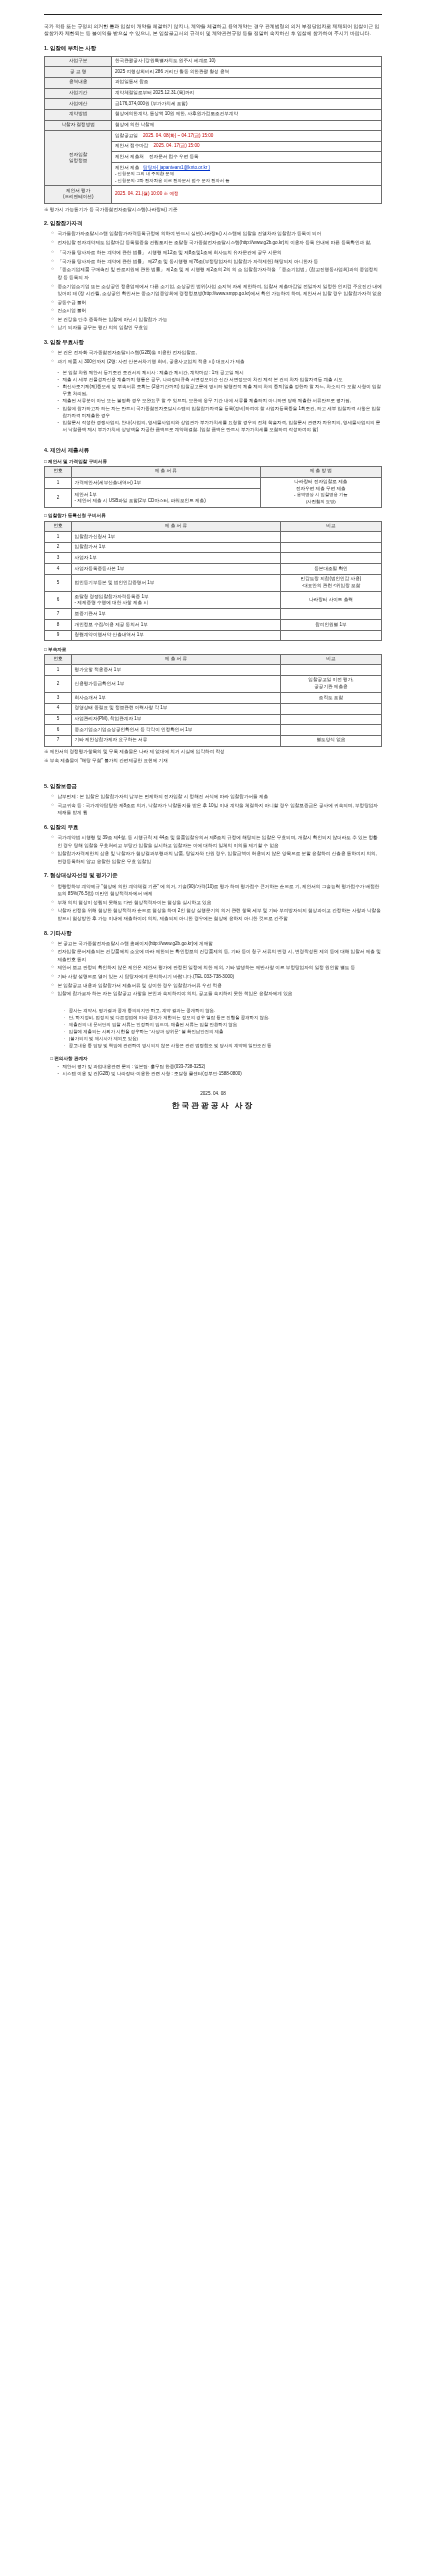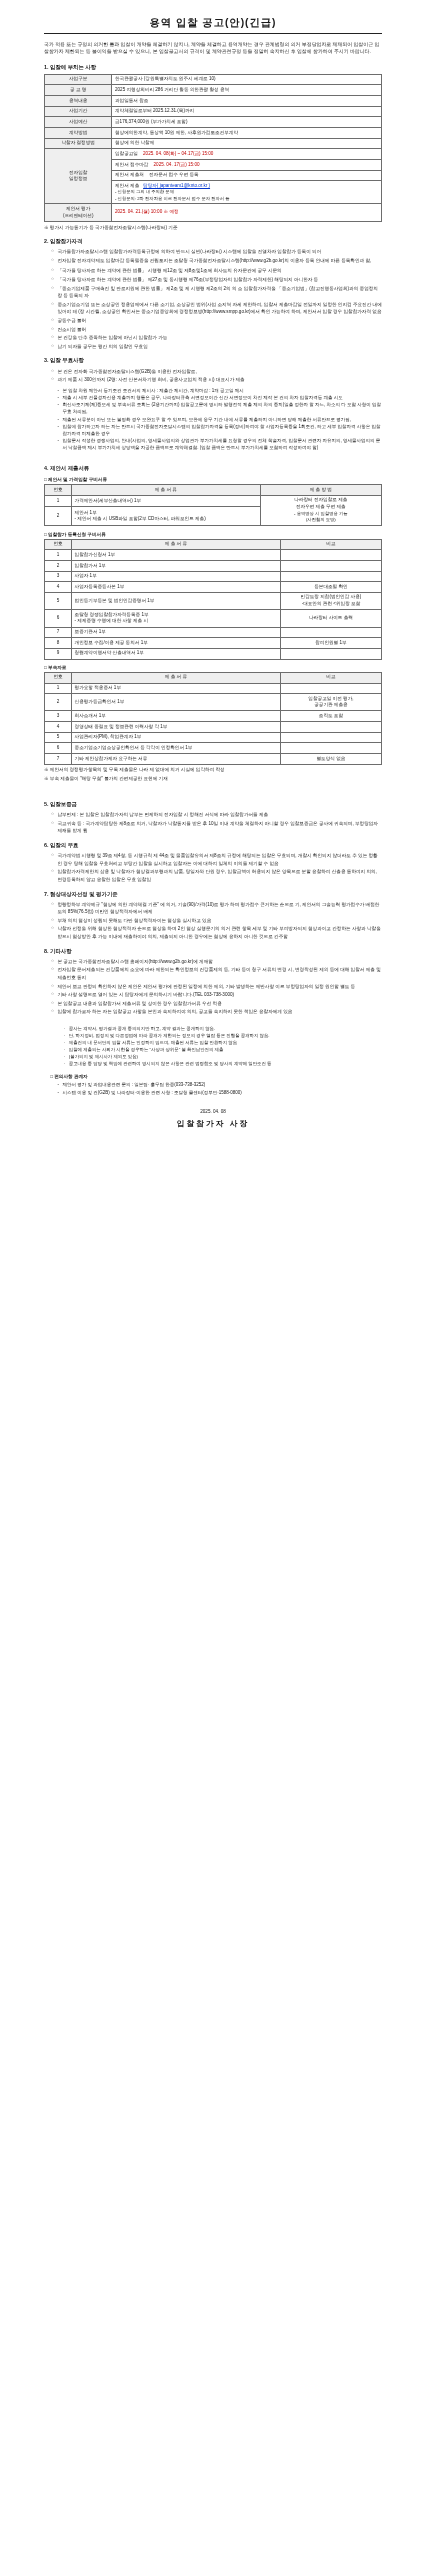--- a/index.html
+++ b/index.html
@@ -131,21 +131,20 @@
   .spacer{height:5.2px;}
   .tbl-wrap{margin:3.1px 0 2.1px 0;}
   .tbl-caption{font-size:4.6px;font-weight:bold;margin:5.2px 0 2.1px 0;}
   .cell-left{text-align:left;}
 </style>
 </head>
 <body>
 
 <div class="page">
 
-  <div class="doc-title">용역 입찰 공고(안)(긴급)</div>
   <hr class="title-rule">
 
   <p class="lead">국가 적용 또는 규정의 의거한 통과 입찰이 개약을 체결하기 않지나, 계약을 체결하고 용역개약는 경우 관계법령의 의거 부정당업자로 제재되어 입찰이근 입찰참가자 제한되는 등 불이익을 받으실 수 있으니, 본 입찰공고서의 규격이 및 계약관련규정 등을 정밀히 숙지하신 후 입찰에 참가하여 주시기 바랍니다.</p>
 
   <div class="sec-head">1. 입찰에 부치는 사항</div>
   <div class="tbl-wrap">
     <table>
       <colgroup>
           <col style="width:20%">
           <col style="width:80%">
@@ -453,16 +452,16 @@
     <li>공고내용 중 담당 및 책임에 관련하여 영시되지 않은 사항은 관련 법령참조 및 당사의 계약에 일반조건 등</li>
   </ul>
 
   <div class="sub-note" style="margin-left:6.2px;margin-top:5.2px;font-weight:bold">□ 편의사항 관계자</div>
   <ul class="dash">
     <li>제안서 평가 및 과업내용관련 문의 : 일본팀· 홍무팀 한중(033-738-3252)</li>
     <li>시스템 이용 및 건(G2B) 및 나라장터·이용한 관련 사항 : 조달청 콜센터(정부민·1588-0800)</li>
   </ul>
 
   <div class="sign">2025. 04. 08</div>
-  <div class="org">입찰참가자 사장</div>
+  <div class="org">한국관광공사 사장</div>
 
 </div>
 
 
 </body></html>

